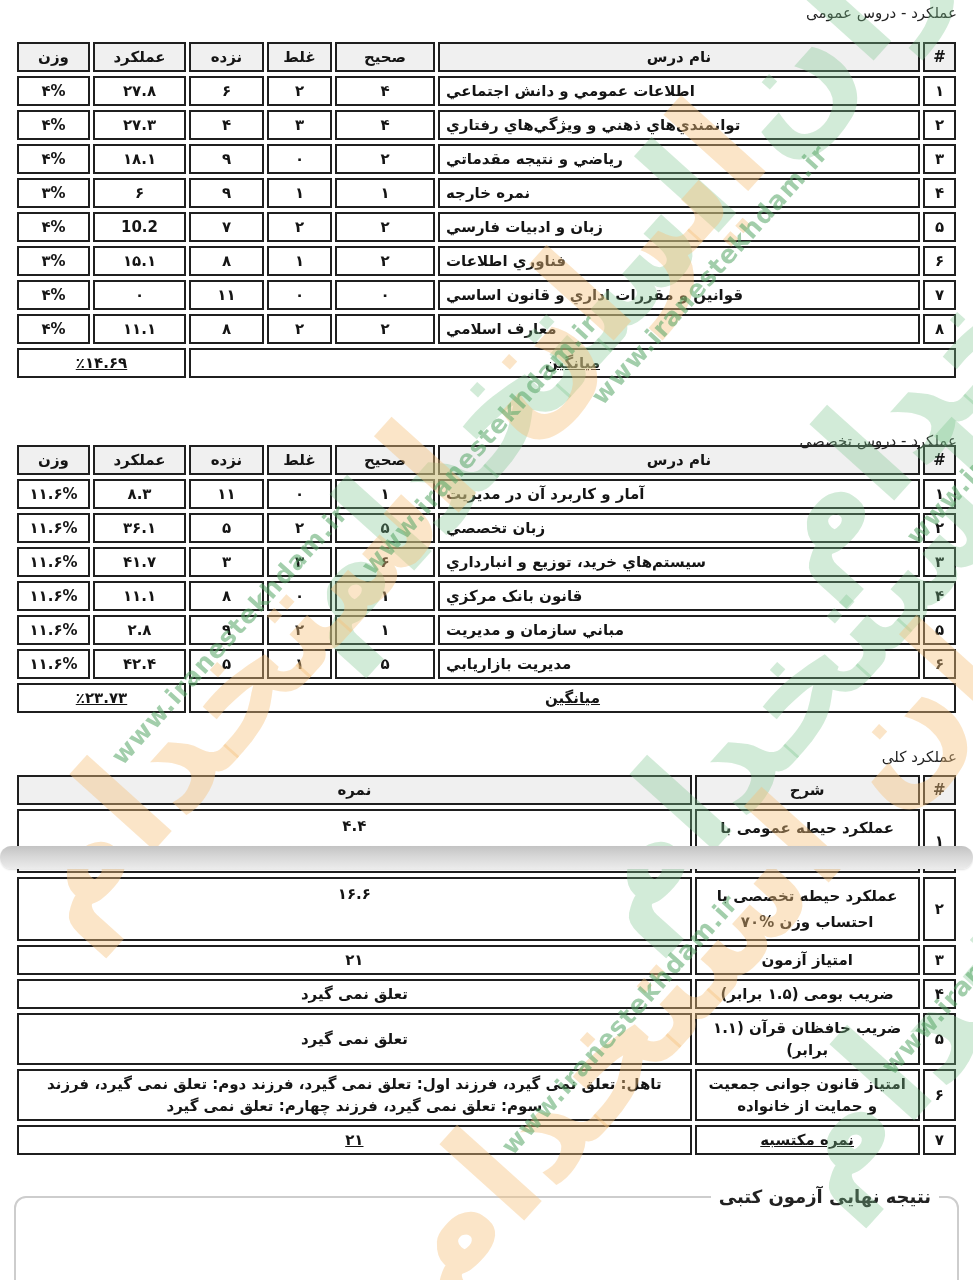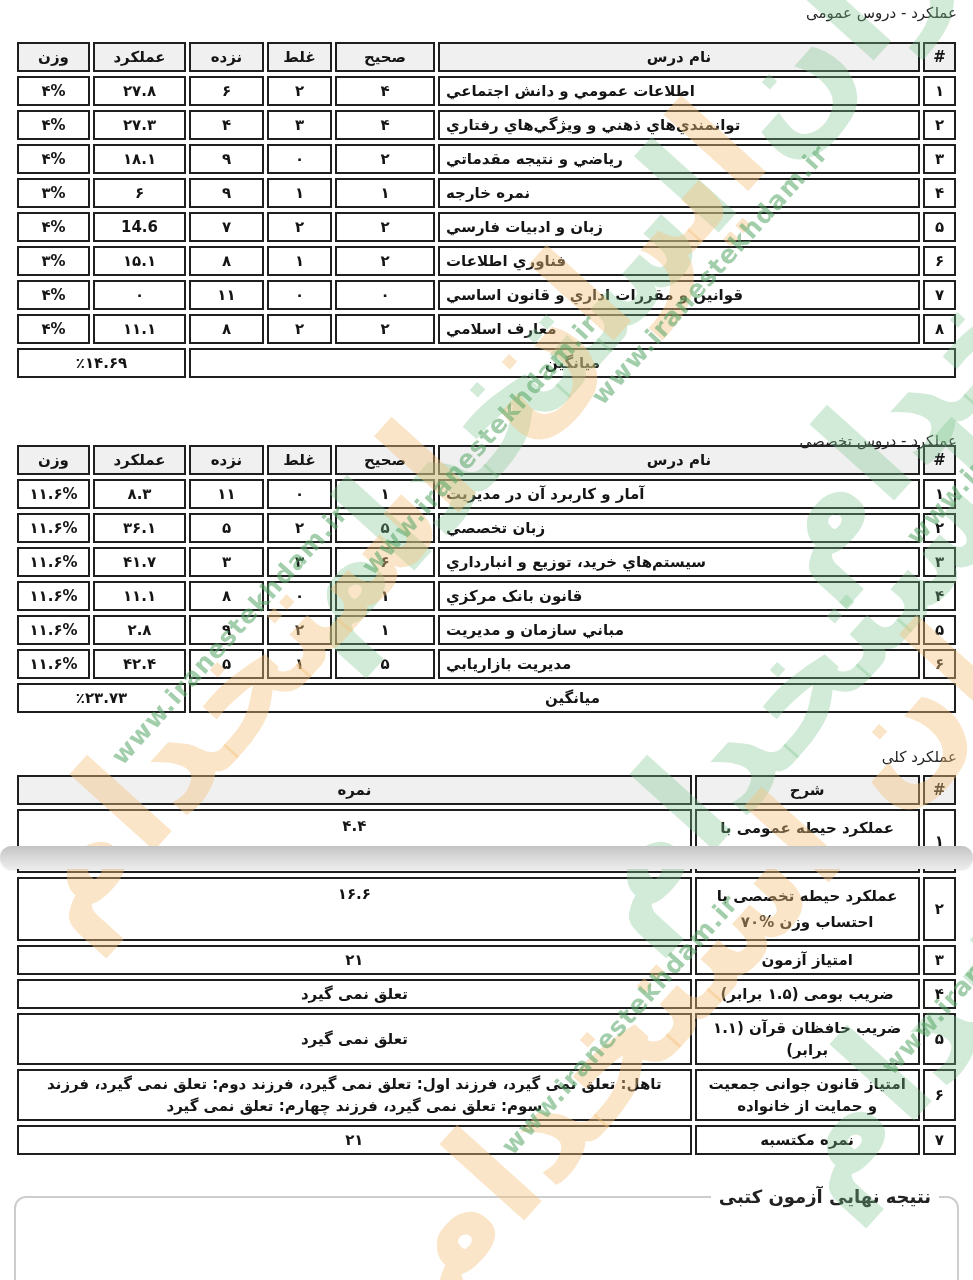--- a/index.html
+++ b/index.html
@@ -37,21 +37,21 @@
     border: 2px solid #1f1f1f;
     text-align: center; vertical-align: middle;
     font-weight: 700; font-size: 15px; line-height: 22px;
     padding: 2px 6px; color: #151515;
     background: transparent;
   }
   .tbl th { background: #f0f0f0; height: 30px; }
   .tbl td { height: 30px; }
   .tbl td.name-cell { text-align: left; }
   .num { direction: ltr; unicode-bidi: isolate; }
-  .summary-cell { background: #e5e5e5; }
+  .summary-cell { background: #e5e5e5; text-decoration: underline; }
   .tall td { height: 64px; }
   .tall .vtop { vertical-align: top; padding-top: 4px; }
   .tall .desc-cell { vertical-align: middle; line-height: 26px; }
   .row6 td { height: 50px; }
 
   
   .band {
     position: absolute; left: 0; right: 0; top: 846px; height: 23px;
     background: linear-gradient(180deg, #c3c3c3 0%, #d7d7d7 45%, #ececec 100%);
     border-radius: 12px; z-index: 6;
@@ -172,21 +172,21 @@
       <td class="num">۹</td>
       <td class="num">۶</td>
       <td class="num">۳%</td>
     </tr>
     <tr>
       <td>۵</td>
       <td class="name-cell">زبان و ادبيات فارسي</td>
       <td class="num">۲</td>
       <td class="num">۲</td>
       <td class="num">۷</td>
-      <td class="num">14.6</td>
+      <td class="num">10.2</td>
       <td class="num">۴%</td>
     </tr>
     <tr>
       <td>۶</td>
       <td class="name-cell">فناوري اطلاعات</td>
       <td class="num">۲</td>
       <td class="num">۱</td>
       <td class="num">۸</td>
       <td class="num">۱۵.۱</td>
       <td class="num">۳%</td>

